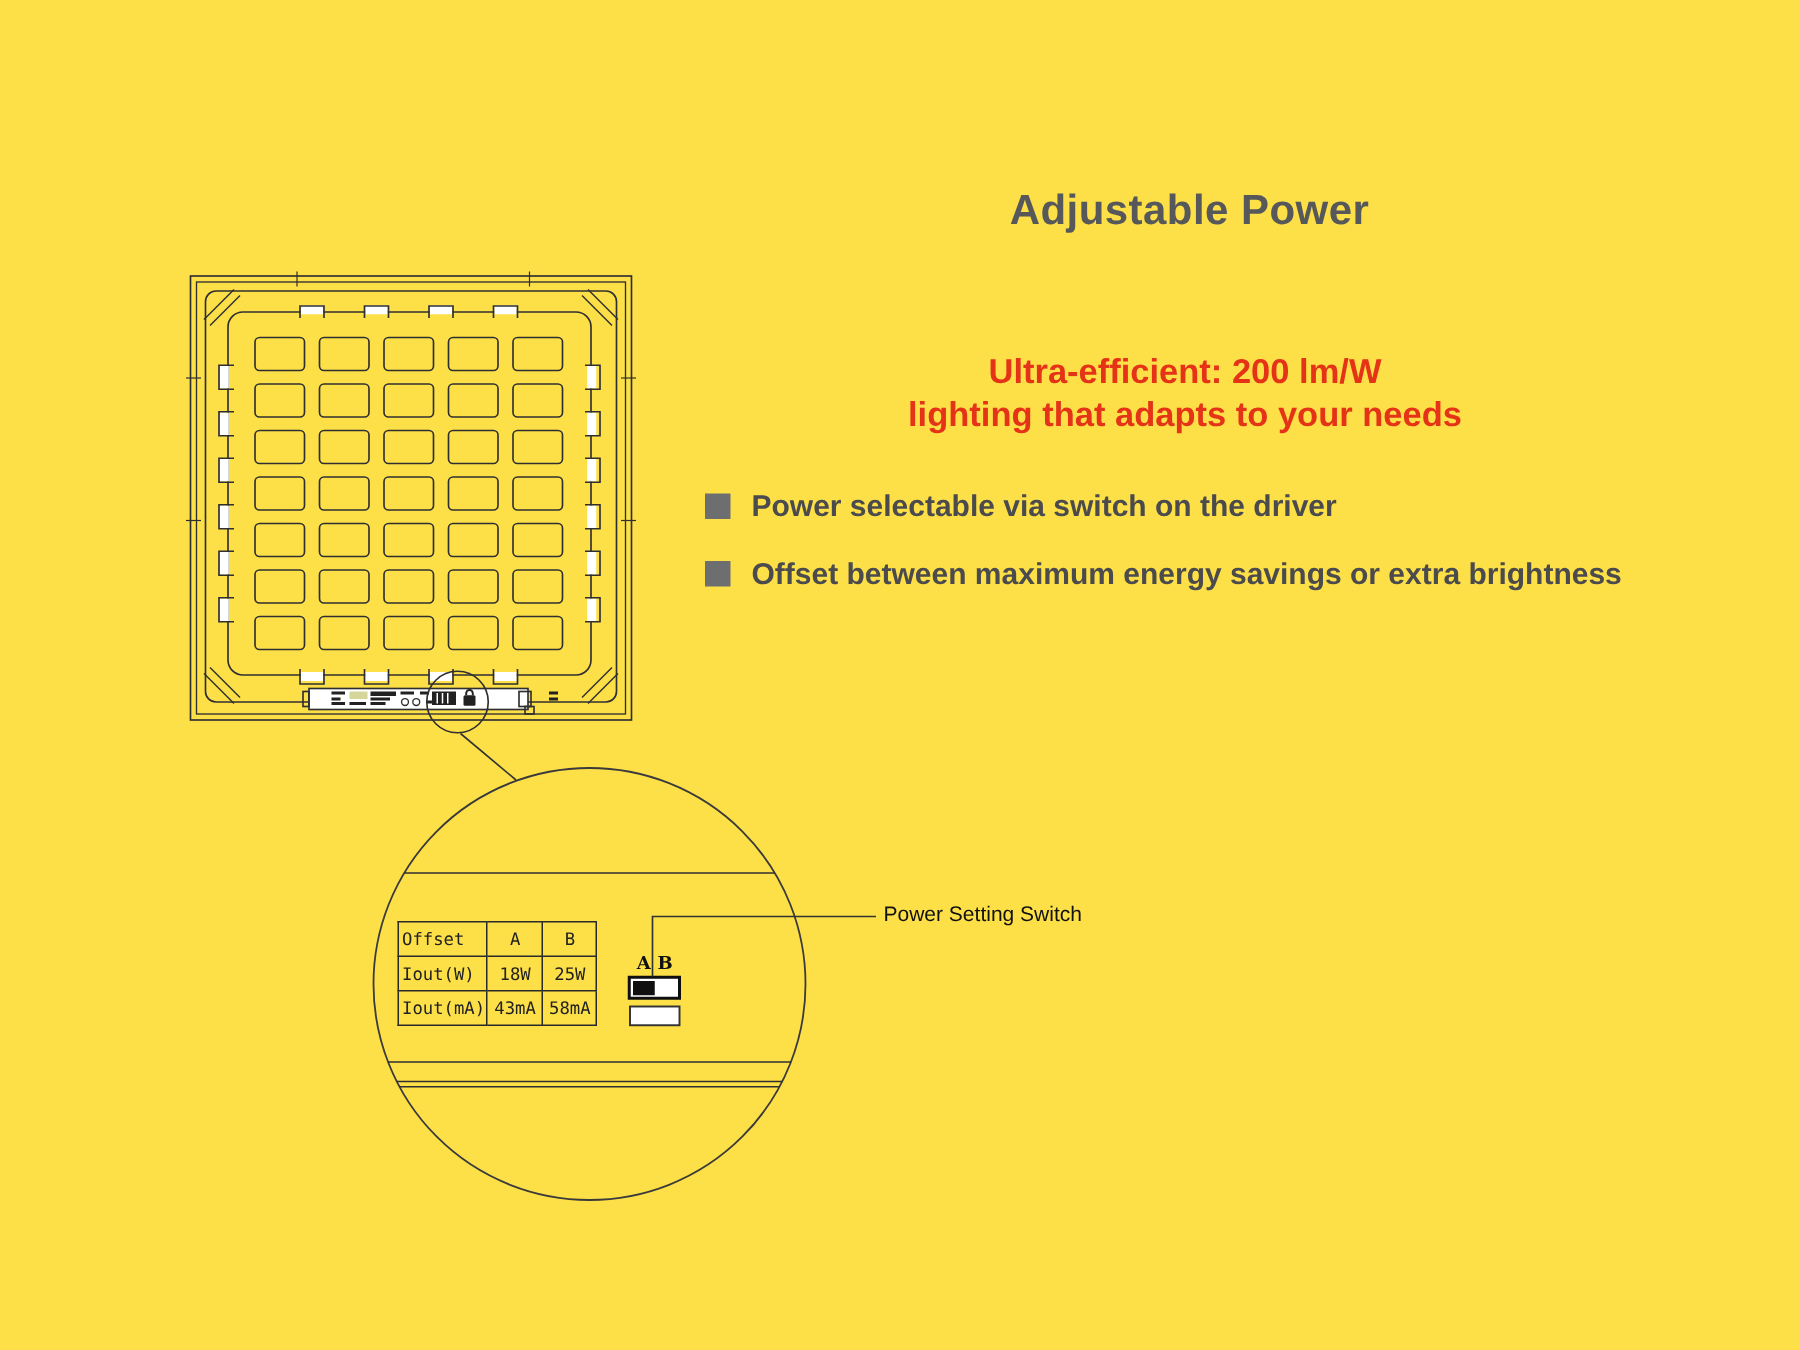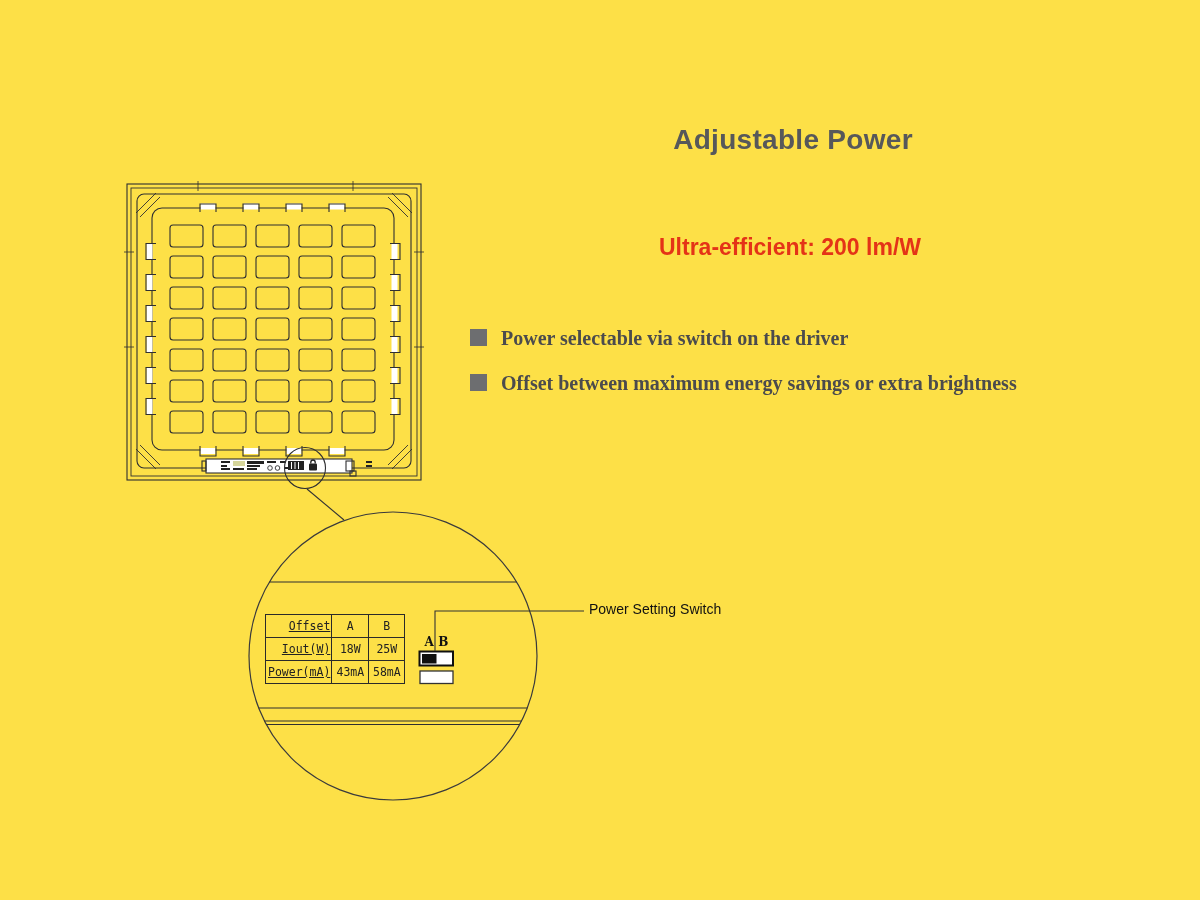--- a/index.html
+++ b/index.html
@@ -5,21 +5,21 @@
   html,body{margin:0;padding:0;background:#fff;}
   .canvas{position:relative;width:1200px;height:900px;background:#fde047;overflow:hidden;
           font-family:"Liberation Sans",sans-serif;}
 
   
   .page-title{position:absolute;top:124px;left:793px;transform:translateX(-50%);
               font-size:28px;font-weight:700;color:#57585a;letter-spacing:.3px;white-space:nowrap;}
   .tagline{position:absolute;top:209px;left:790px;transform:translateX(-50%);
            text-align:center;color:#e43317;font-size:23px;font-weight:700;line-height:29px;white-space:nowrap;margin-top:24px;}
   .features{position:absolute;left:470px;top:325px;color:#4b4b4d;}
-  .feature{display:flex;gap:14px;margin-bottom:18px;font-family:Liberation Serif, serif;}
+  .feature{display:flex;gap:14px;margin-bottom:18px;}
   .feature .sq{width:17px;height:17px;background:#6d6e70;flex:none;margin-top:4px;}
   .feature .txt{font-size:20px;font-weight:700;line-height:27px;white-space:nowrap;}
 
   
   .drawing{position:absolute;left:100px;top:170px;}
   .ln{stroke:#2f2f31;stroke-width:1.1;fill:none;}
   .thin{stroke:#2f2f31;stroke-width:.9;fill:none;}
   .tick{stroke:#2f2f31;stroke-width:.8;fill:none;}
   .mask{fill:#ffffff;stroke:none;}
   .strip{fill:#ffffff;stroke:#2f2f31;stroke-width:1.1;}
@@ -30,35 +30,36 @@
   .sw-box1{fill:#ffffff;stroke:#0f0f0f;stroke-width:2;}
   .sw-fill{fill:#0f0f0f;stroke:none;}
   .sw-box2{fill:#ffffff;stroke:#333;stroke-width:1.3;}
   .leader{stroke:#333;stroke-width:1.1;fill:none;}
 
   
   .spec-table{position:absolute;left:265px;top:614px;border-collapse:collapse;table-layout:fixed;
               font-family:"DejaVu Sans Mono",monospace;font-size:11.5px;color:#222;}
   .spec-table td{border:1.3px solid #2a2a2a;height:22px;padding:0 1px;overflow:hidden;
                  white-space:nowrap;text-align:center;}
-  .spec-table td.h{text-align:right;padding-left:2px;text-decoration:underline;}
+  .spec-table td.h{text-align:left;padding-left:2px;}
   .switch-labels{position:absolute;left:420px;top:635px;width:33px;display:flex;
                  justify-content:space-evenly;font-family:"DejaVu Serif",serif;
                  font-weight:700;font-size:12px;color:#111;}
   .callout-label{position:absolute;left:589px;top:601px;font-size:14px;color:#111;white-space:nowrap;}
 </style>
 </head>
 <body>
 
 <div class="canvas">
 
   <div class="page-title">Adjustable Power</div>
 
   <div class="tagline">
     <div>Ultra-efficient: 200 lm/W</div>
+    <div>lighting that adapts to your needs</div>
   </div>
 
   <div class="features">
     <div class="feature">
       <span class="sq"></span>
       <div class="txt">
         <div>Power selectable via switch on the driver</div>
       </div>
     </div>
     <div class="feature">
@@ -243,21 +244,21 @@
       <td class="h">Offset</td>
       <td>A</td>
       <td>B</td>
     </tr>
     <tr>
       <td class="h">Iout(W)</td>
       <td>18W</td>
       <td>25W</td>
     </tr>
     <tr>
-      <td class="h">Power(mA)</td>
+      <td class="h">Iout(mA)</td>
       <td>43mA</td>
       <td>58mA</td>
     </tr>
   </tbody>
     </table>
 
   <div class="switch-labels">
     <span>A</span>
     <span>B</span>
   </div>

